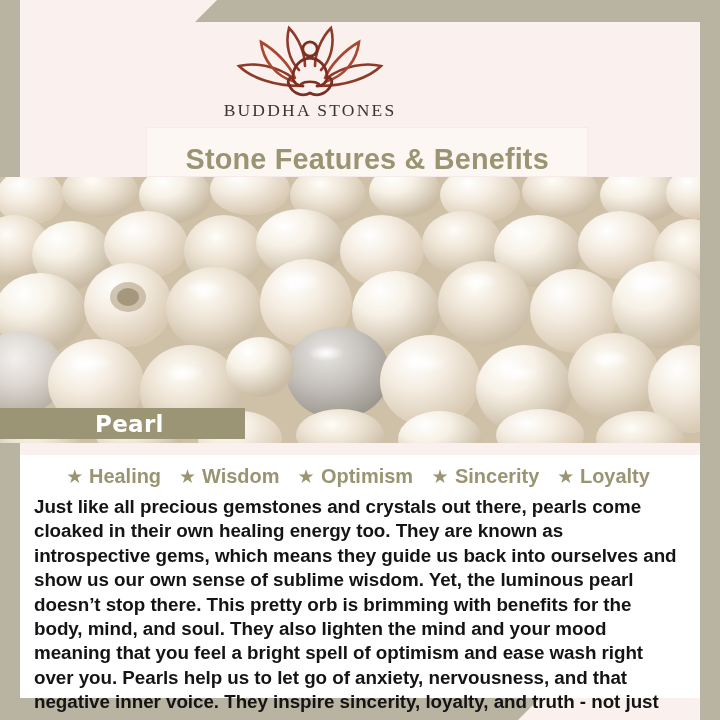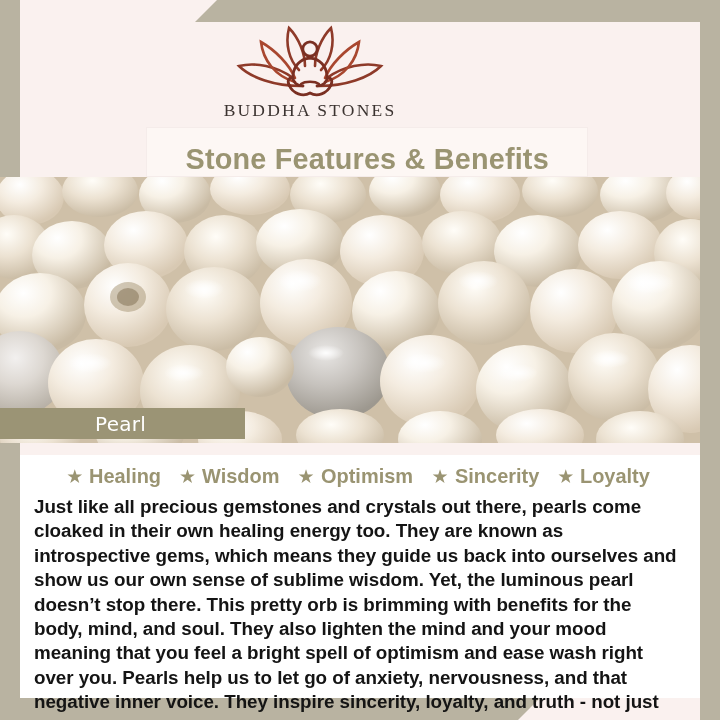--- a/index.html
+++ b/index.html
@@ -132,22 +132,22 @@
     height: 31px;
     background: #9b9475;
     display: flex;
     align-items: center;
     z-index: 7;
   }
   #stone-name-text {
     margin-left: 95px;
     color: #ffffff;
     font-family: "DejaVu Sans", sans-serif;
-    font-weight: 400;
-    font-size: 20px;
+    font-weight: 700;
+    font-size: 23px;
     letter-spacing: 0.3px;
   }
 
   
   #content-card {
     position: absolute;
     left: 0;
     top: 433px;
     width: 680px;
     height: 243px;

